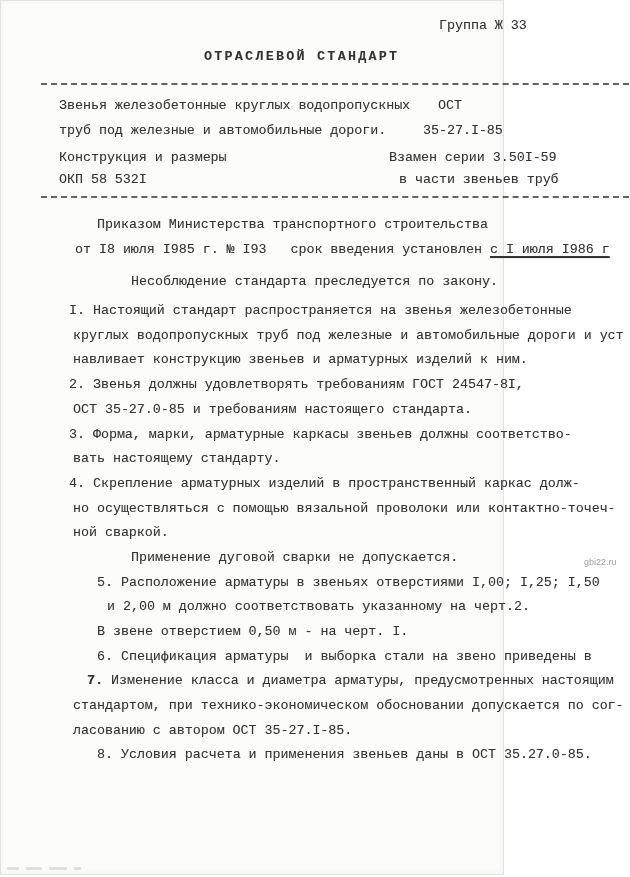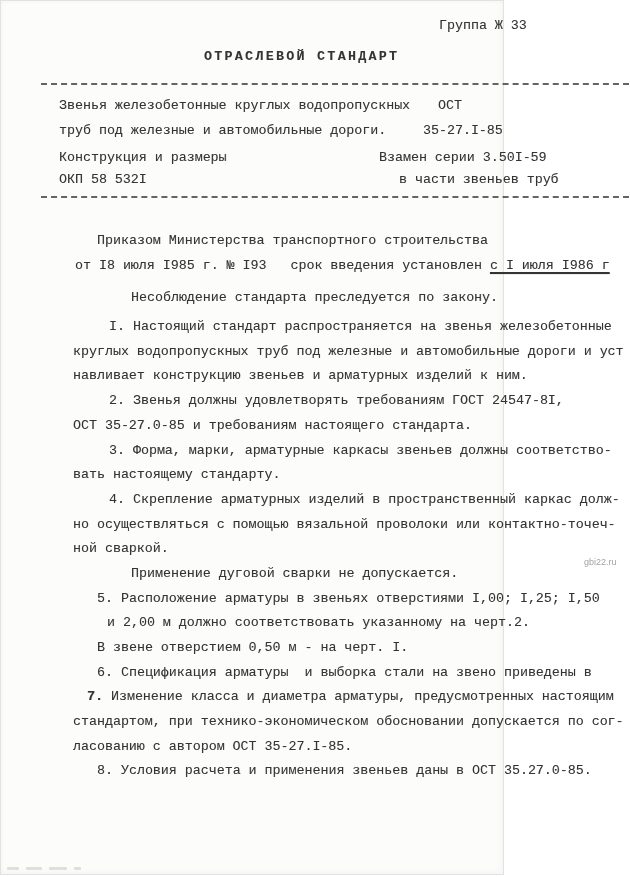--- a/index.html
+++ b/index.html
@@ -20,30 +20,30 @@
   }
   .abs{position:absolute;}
   .group-label{top:17px;left:438px;}
   .doc-title{top:48px;left:203px;font-weight:bold;letter-spacing:2.3px;}
   .dash-line{position:absolute;left:40px;width:588px;height:0;border-top:2px dashed #4a4a4a;opacity:.85;}
   .dash-1{top:82px;}
   .dash-2{top:195px;}
   .hdr-row{position:absolute;left:0;width:100%;}
   .hdr-left{position:absolute;left:58px;top:0;}
   .hdr-right{position:absolute;top:0;}
-  .hr-0{left:437px;} .hr-1{left:422px;} .hr-2{left:378px;} .hr-3{left:398px;}
+  .hr-0{left:437px;} .hr-1{left:422px;} .hr-2{left:388px;} .hr-3{left:398px;}
   .row-0{top:97px;} .row-1{top:122px;} .row-2{top:149px;} .row-3{top:171px;}
-  .body-text{position:absolute;top:228px;left:0;width:100%;}
+  .body-text{position:absolute;top:212px;left:0;width:100%;}
   .bline{line-height:24.7px;height:24.7px;}
   .ind-a{padding-left:44px;margin-left:28px;}
   .ind-a2{padding-left:106px;}
   .ind-b{padding-left:74px;}
   .ind-c{padding-left:96px;}
   .ind-c2{padding-left:86px;}
-  .ind-d{padding-left:108px;}
+  .ind-d{padding-left:68px;}
   .ind-e{padding-left:130px;}
   .g8{margin-top:8px;}
   .g4{margin-top:4px;}
   .u{text-decoration:underline;text-underline-offset:3px;text-decoration-thickness:1.5px;}
   .b{font-weight:bold;text-shadow:0.5px 0.4px 0 rgba(40,40,40,0.5);}
   .watermark{
     position:absolute;top:556px;left:583px;
     font-family:"Liberation Sans","DejaVu Sans",sans-serif;
     font-size:9px;color:#a3a3a3;
   }

